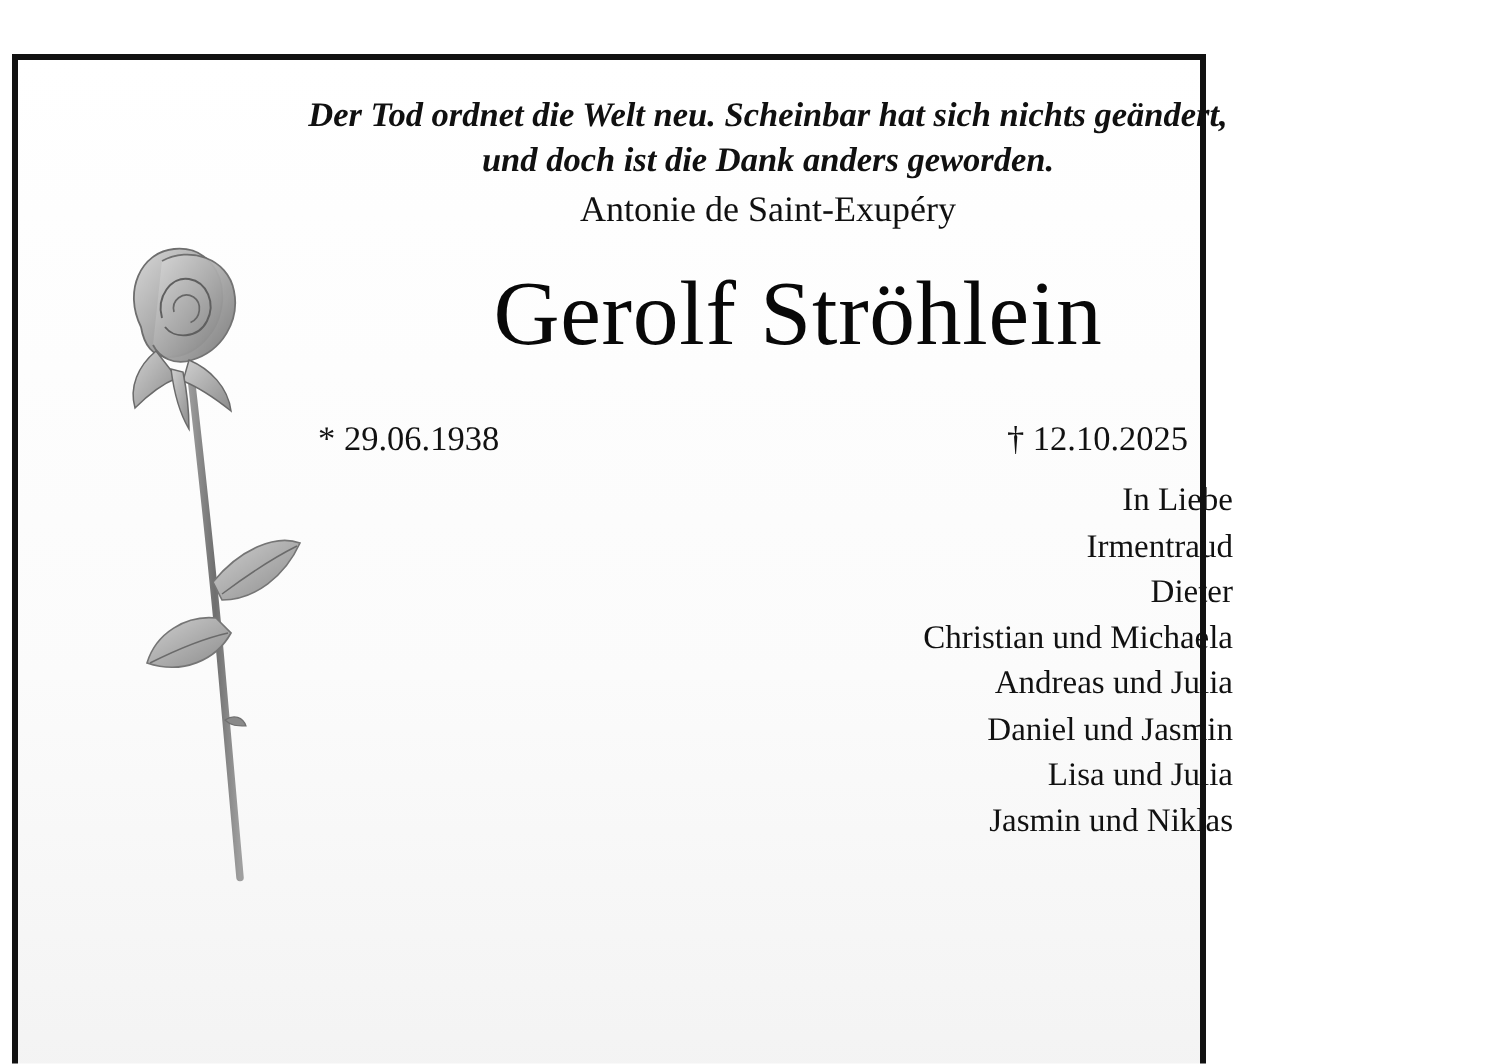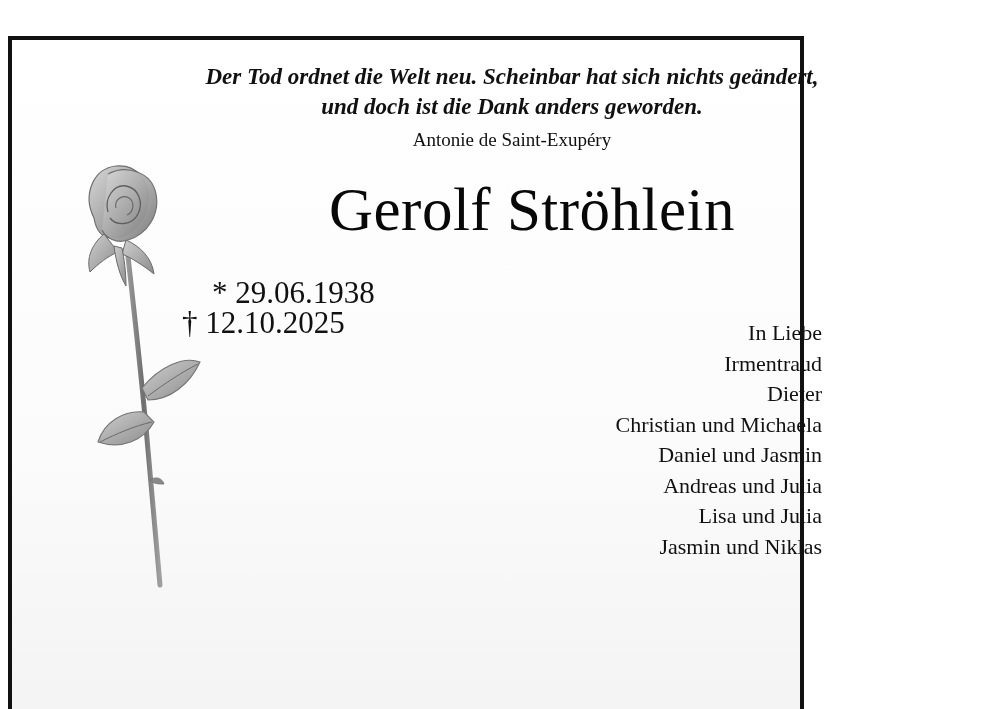--- a/index.html
+++ b/index.html
@@ -57,21 +57,21 @@
     font-size: 23px;
     line-height: 30px;
     color: #101010;
   }
   .quote-line { display: block; }
   .quote-author {
     display: block;
     margin-top: 6px;
     font-style: normal;
     font-weight: normal;
-    font-size: 19px;
+    font-size: 24px;
     line-height: 24px;
   }
 
   
   .name {
     position: absolute;
     left: 150px;
     top: 140px;
     width: 740px;
     text-align: center;
@@ -82,23 +82,22 @@
   }
 
   
   .dates {
     position: absolute;
     left: 170px;
     top: 238px;
     width: 700px;
     display: flex;
     justify-content: space-between;
-    font-size: 31px;
+    font-size: 23px;
     line-height: 30px;
-    flex-direction: column;
   }
   .date-birth { padding-left: 30px; }
   .date-death { padding-right: 90px; }
 
   
   .mourners {
     position: absolute;
     left: 230px;
     top: 278px;
     width: 580px;
@@ -188,22 +187,22 @@
       <div class="dates">
         <span class="date-birth">* 29.06.1938</span>
         <span class="date-death">† 12.10.2025</span>
       </div>
 
       <div class="mourners">
         <div>In Liebe</div>
         <div>Irmentraud</div>
         <div>Dieter</div>
         <div>Christian und Michaela</div>
+        <div>Andreas und Julia</div>
         <div>Daniel und Jasmin</div>
-        <div>Andreas und Julia</div>
         <div>Lisa und Julia</div>
         <div>Jasmin und Niklas</div>
       </div>
 
 
     </div>
   </div>
 </div>
 
 </body></html>

